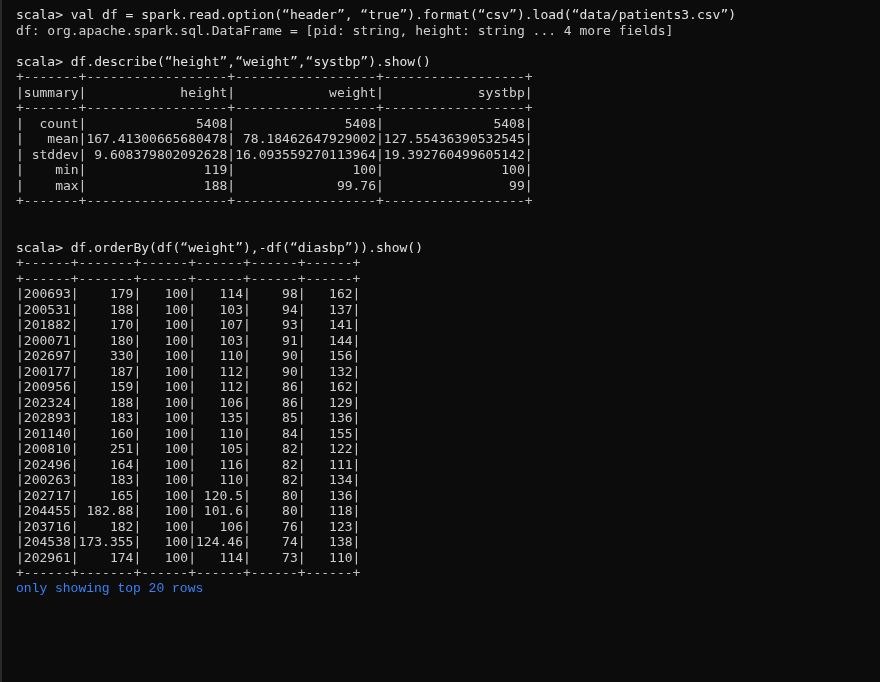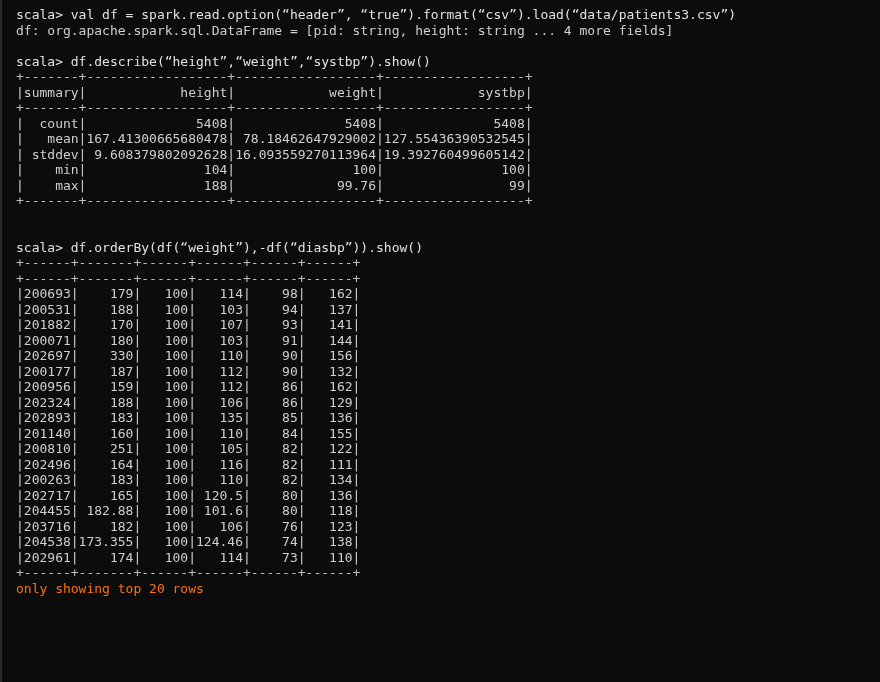--- a/index.html
+++ b/index.html
@@ -48,42 +48,43 @@
   .line.blank {
     color: transparent;
   }
   .rule {
     color: #bdbdbd;
   }
   .prompt-line {
     color: #e2e2e2;
   }
   .footer-line {
-    color: #f97316;
+    color: #3b82f6;
+    font-family: Liberation Mono, monospace;
   }
 </style>
 </head>
 <body>
 
 <div id="terminal">
   <div id="left-edge"></div>
   <div id="screen">
 
     <span class="line prompt-line">scala&gt; val df = spark.read.option(“header”, “true”).format(“csv”).load(“data/patients3.csv”)</span>
     <span class="line">df: org.apache.spark.sql.DataFrame = [pid: string, height: string ... 4 more fields]</span>
     <span class="line blank"> </span>
     <span class="line prompt-line">scala&gt; df.describe(“height”,“weight”,“systbp”).show()</span>
 
     <span class="line rule">+-------+------------------+------------------+------------------+</span>
     <span class="line">|summary|            height|            weight|            systbp|</span>
     <span class="line rule">+-------+------------------+------------------+------------------+</span>
     <span class="line">|  count|              5408|              5408|              5408|</span>
     <span class="line">|   mean|167.41300665680478| 78.18462647929002|127.55436390532545|</span>
     <span class="line">| stddev| 9.608379802092628|16.093559270113964|19.392760499605142|</span>
-    <span class="line">|    min|               104|               100|               100|</span>
+    <span class="line">|    min|               119|               100|               100|</span>
     <span class="line">|    max|               188|             99.76|                99|</span>
     <span class="line rule">+-------+------------------+------------------+------------------+</span>
 
     <span class="line blank"> </span>
     <span class="line blank"> </span>
     <span class="line prompt-line">scala&gt; df.orderBy(df(“weight”),-df(“diasbp”)).show()</span>
 
     <span class="line rule">+------+-------+------+------+------+------+</span>
     <span class="line rule">+------+-------+------+------+------+------+</span>
 

